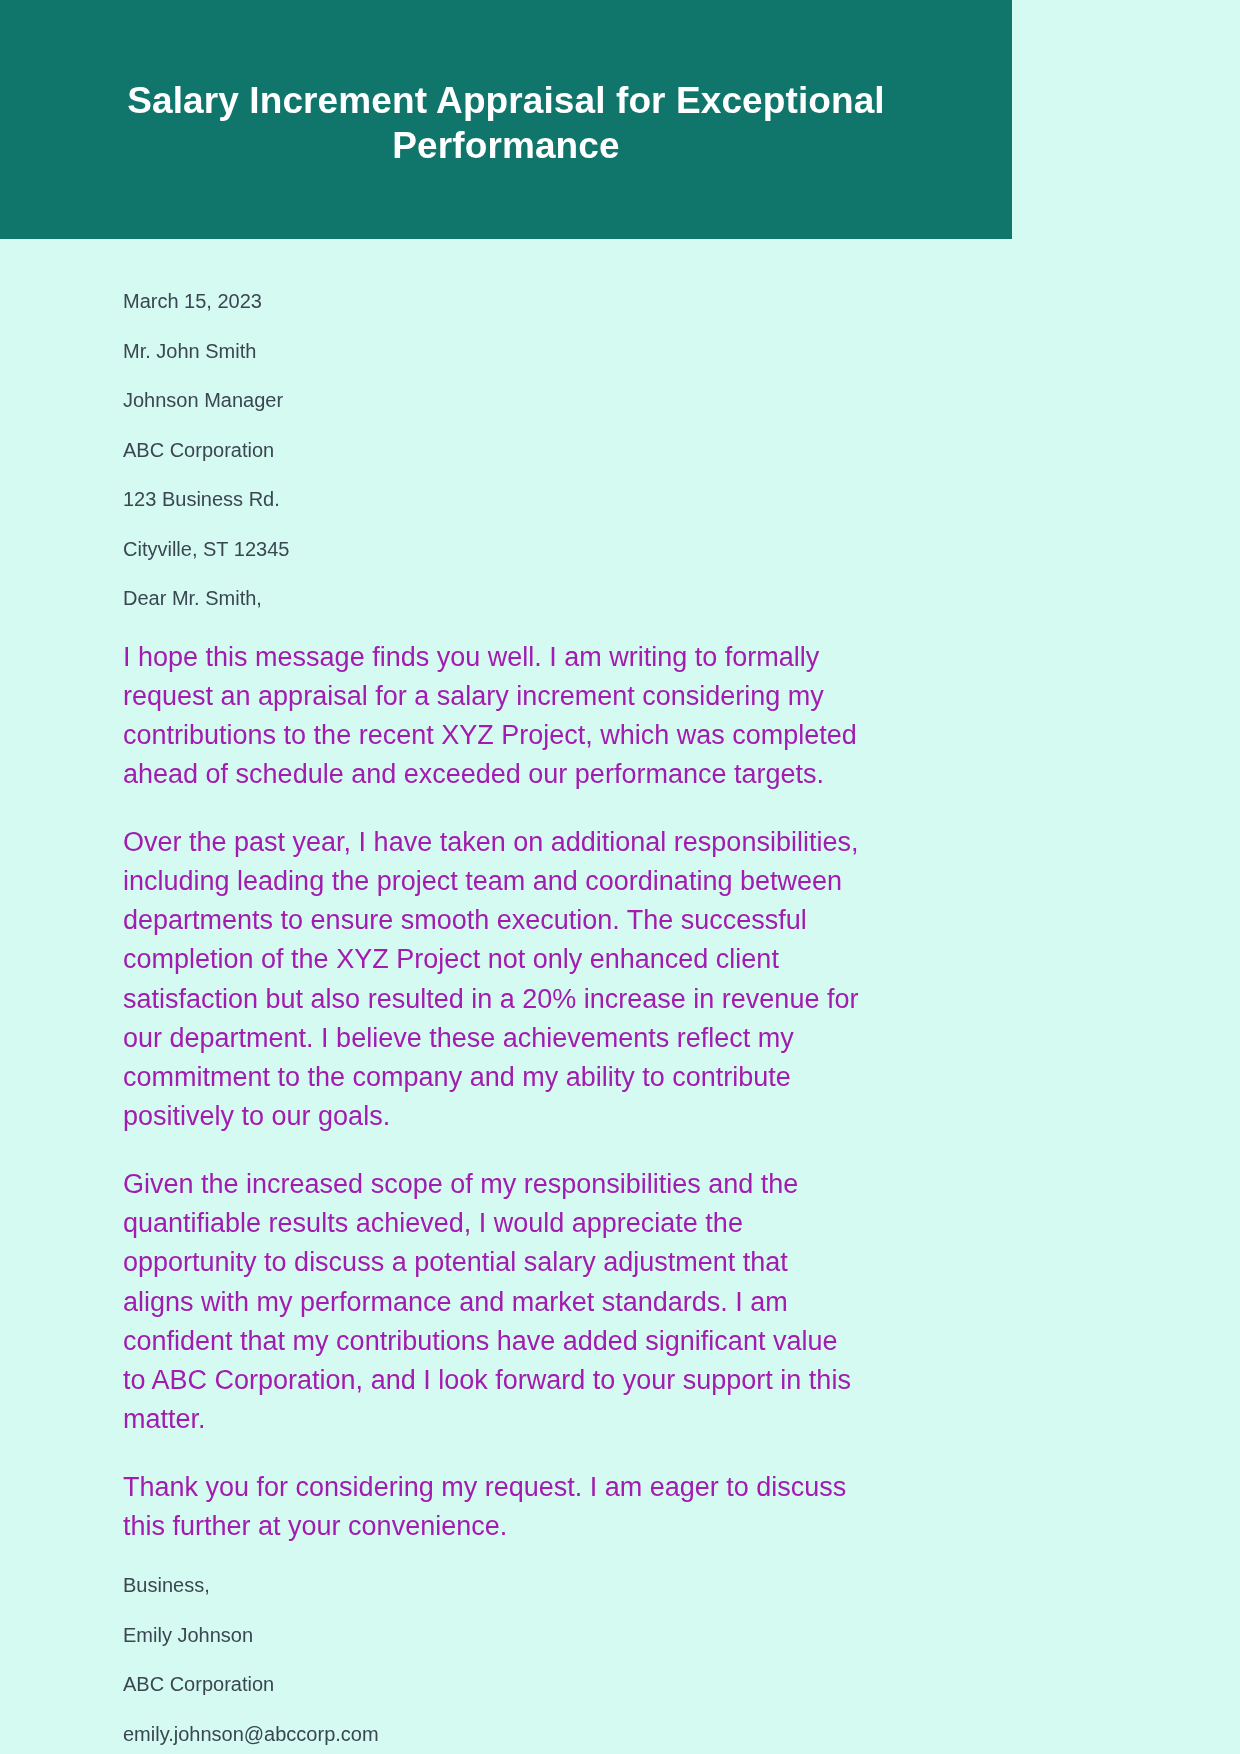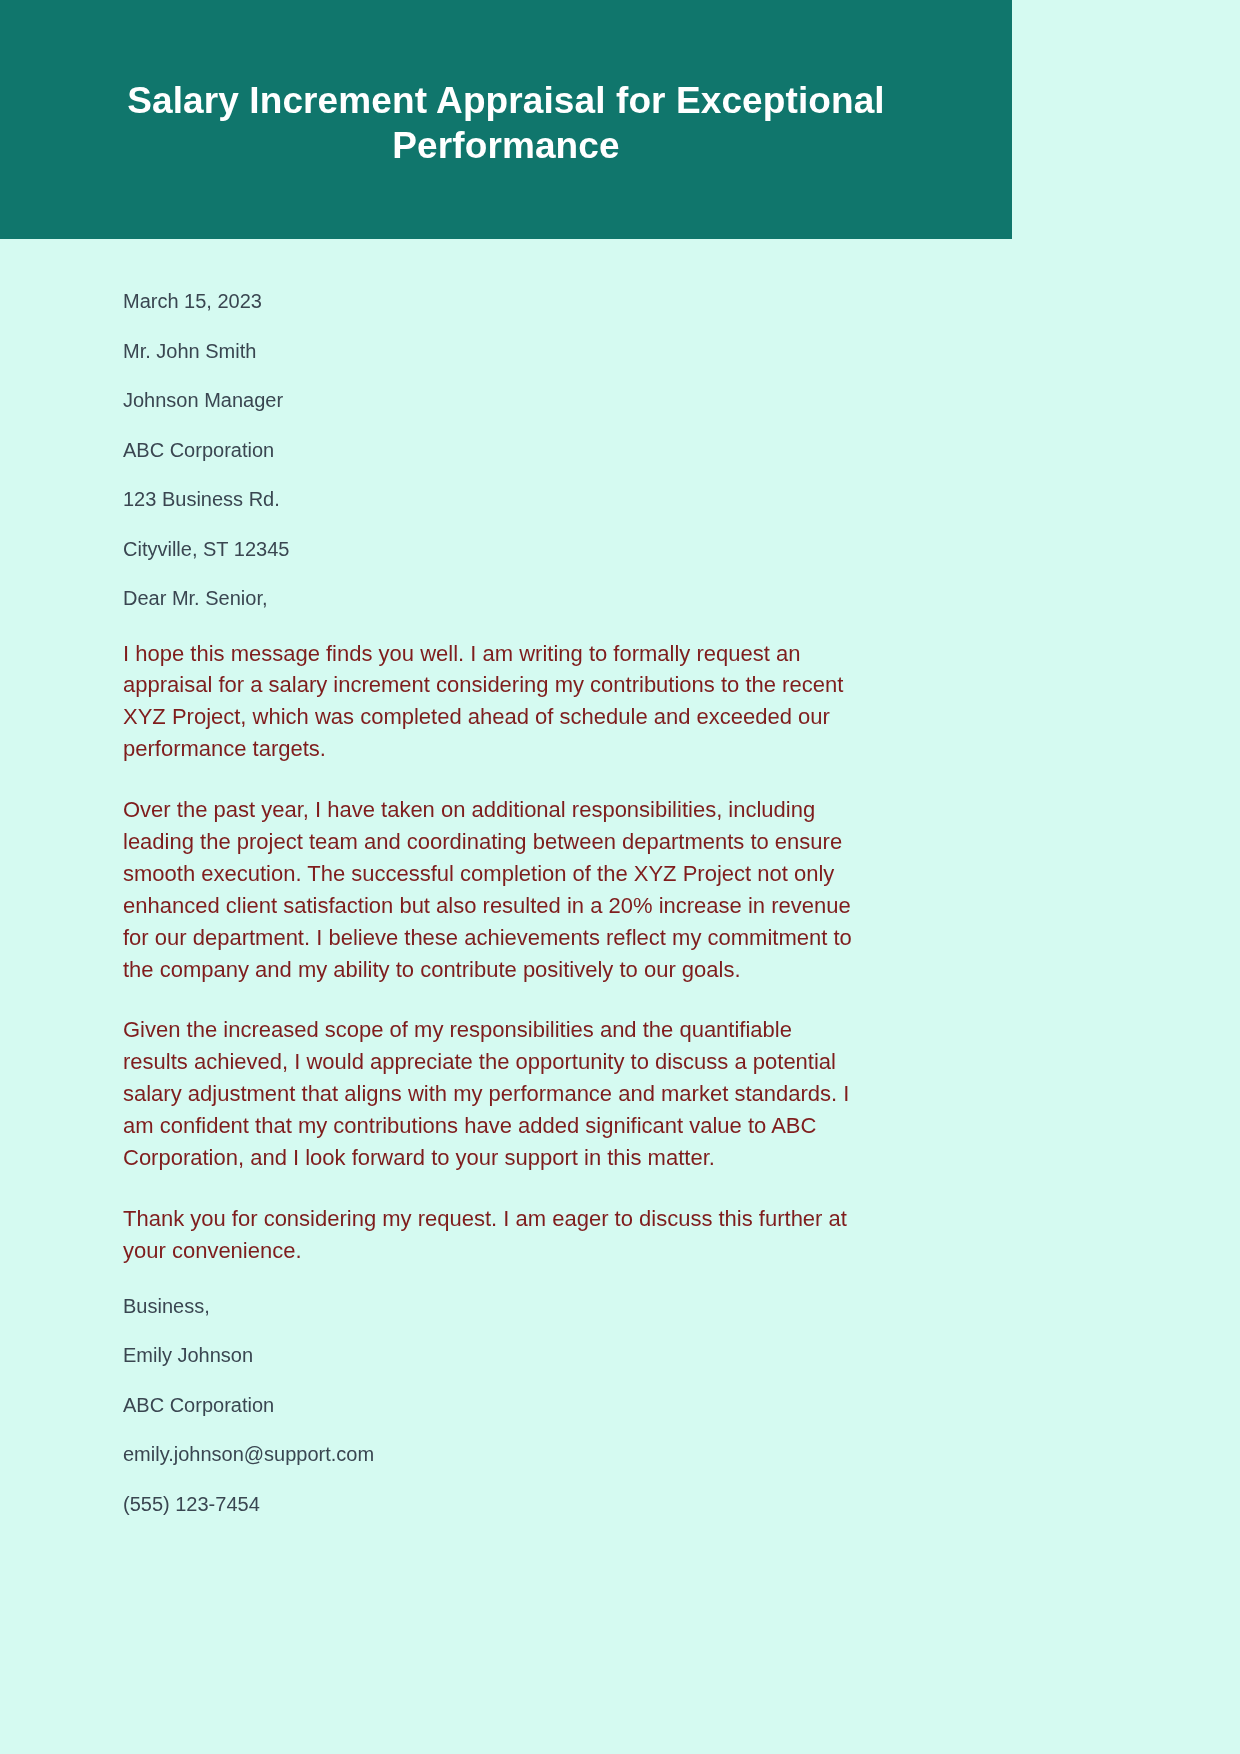--- a/index.html
+++ b/index.html
@@ -45,22 +45,22 @@
     box-sizing: border-box;
   }
   .line {
     color: #3a4651;
     font-size: 20px;
     line-height: 1.0;
     margin: 0 0 29.5px 0;
     white-space: pre-wrap;
   }
   .para {
-    color: #7f1d1d;
-    font-size: 22px;
+    color: #a21caf;
+    font-size: 27px;
     line-height: 1.45;
     margin: 0 0 29px 0;
     max-width: 968px;
     text-align: left;
   }
 </style>
 </head>
 <body>
 
 <div class="page">
@@ -72,28 +72,28 @@
   <div class="letter-body">
 
     <p class="line">March 15, 2023</p>
 
     <p class="line">Mr. John Smith</p>
     <p class="line">Johnson Manager</p>
     <p class="line">ABC Corporation</p>
     <p class="line">123 Business Rd.</p>
     <p class="line">Cityville, ST 12345</p>
 
-    <p class="line">Dear Mr. Senior,</p>
+    <p class="line">Dear Mr. Smith,</p>
 
     <p class="para">I hope this message finds you well. I am writing to formally request an appraisal for a salary increment considering my contributions to the recent XYZ Project, which was completed ahead of schedule and exceeded our performance targets.</p>
     <p class="para">Over the past year, I have taken on additional responsibilities, including leading the project team and coordinating between departments to ensure smooth execution. The successful completion of the XYZ Project not only enhanced client satisfaction but also resulted in a 20% increase in revenue for our department. I believe these achievements reflect my commitment to the company and my ability to contribute positively to our goals.</p>
     <p class="para">Given the increased scope of my responsibilities and the quantifiable results achieved, I would appreciate the opportunity to discuss a potential salary adjustment that aligns with my performance and market standards. I am confident that my contributions have added significant value to ABC Corporation, and I look forward to your support in this matter.</p>
     <p class="para">Thank you for considering my request. I am eager to discuss this further at your convenience.</p>
 
     <p class="line">Business,</p>
 
     <p class="line">Emily Johnson</p>
     <p class="line">ABC Corporation</p>
-    <p class="line">emily.johnson@support.com</p>
+    <p class="line">emily.johnson@abccorp.com</p>
     <p class="line">(555) 123-7454</p>
 
   </div>
 </div>
 
 </body></html>

